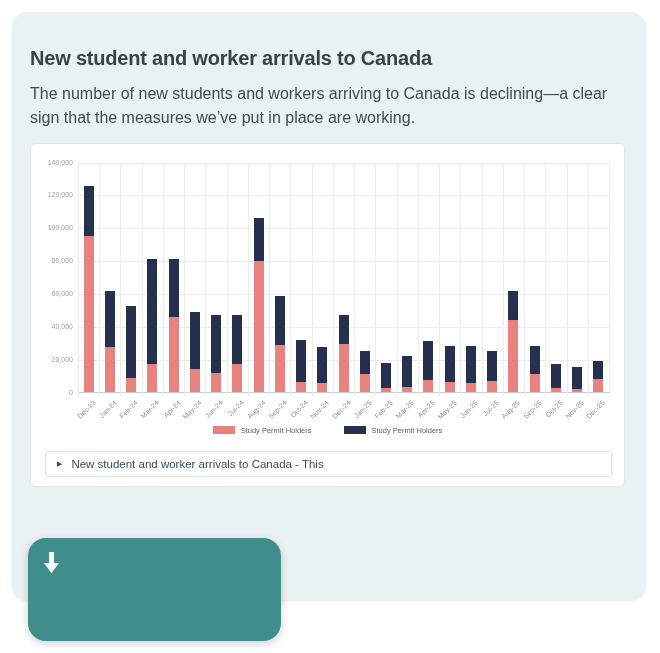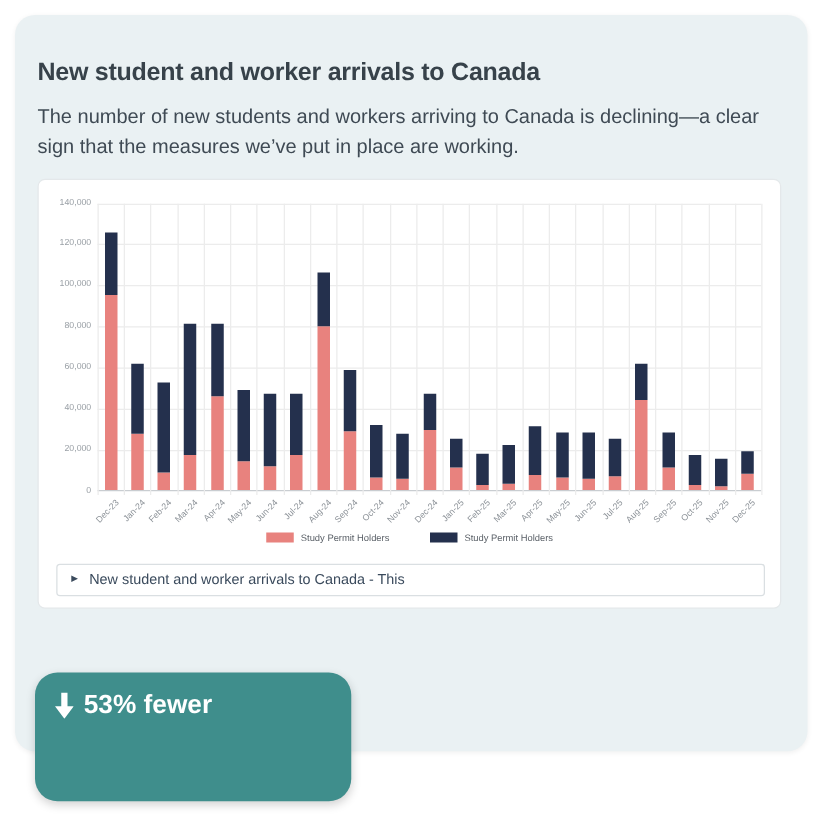--- a/index.html
+++ b/index.html
@@ -234,17 +234,16 @@
         <span class="xlab" style="left: 570.38px; top: 255px;">Dec-25</span>
       </div>
 
   </div>
 
   <div class="stat-card" id="statCard" style="background: rgb(63, 142, 140);">
     <div class="stat-head">
       <svg class="arrow-svg" width="15" height="21" viewBox="0 0 15 21">
         <path d="M5 0 h5 v11 h5 l-7.5 10 L0 11 h5 z" fill="#ffffff"></path>
       </svg>
-      <span>53% fewer</span>
     </div>
   </div>
 
 </div>
 
 </body></html>

